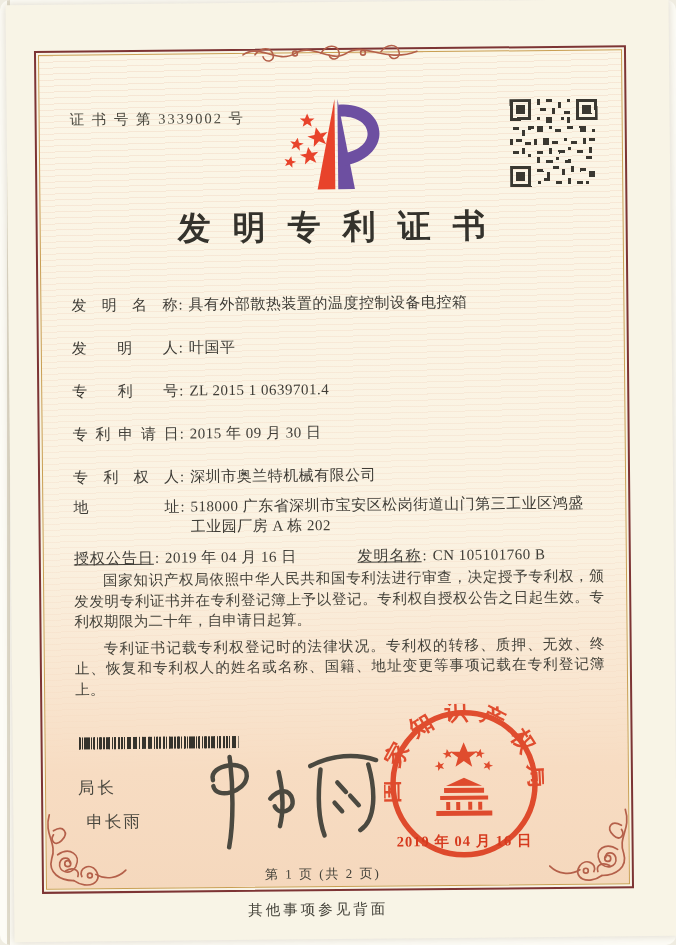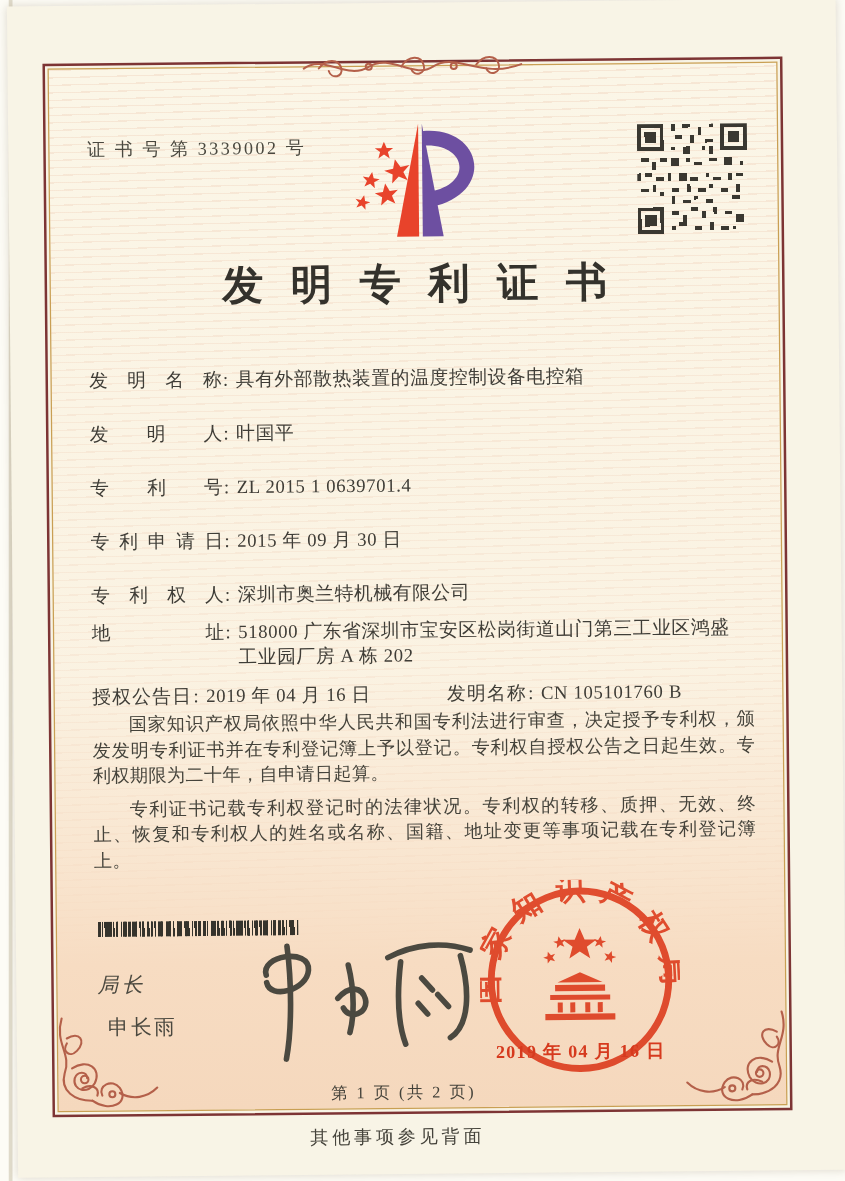--- a/index.html
+++ b/index.html
@@ -1,21 +1,21 @@
 <!DOCTYPE html>
 <html><head>
 <meta charset="utf-8">
 <style>
   html,body{margin:0;padding:0;}
   body{
     width:676px;height:945px;overflow:hidden;
     background:#efece1;
     font-family:"Liberation Serif","DejaVu Serif",serif;
   }
-  .photo{position:relative;width:676px;height:945px;background:#fdfcf6;overflow:hidden;}
+  .photo{position:relative;width:676px;height:945px;background:#fdfcf6;overflow:hidden;border-radius:10px;}
   .photo::before{
     content:"";position:absolute;left:7px;top:0;bottom:0;width:3px;
     background:#cfc6b0;opacity:.6;
   }
   .paper{
     position:absolute;left:10px;top:2px;right:3px;bottom:6px;
     background:#f8f4e6;
     transform:rotate(-0.55deg);
     box-shadow:0 0 8px rgba(120,100,70,.25);
   }
@@ -56,34 +56,34 @@
     text-align:justify;text-align-last:justify;
     vertical-align:top;
   }
   .fcolon{display:inline-block;margin:0 6px 0 1px;}
   .fvalue{letter-spacing:.5px;}
   .frow-addr{margin-bottom:11px;white-space:normal;}
   .frow-addr .fvalue{display:inline-block;width:402px;vertical-align:top;}
   .frow-last{margin-bottom:10px;}
   .grant-row{white-space:nowrap;margin-bottom:0;}
   .grant-pair1{display:inline-block;width:280px;}
-  .glabel{letter-spacing:1px;}
+  .glabel{letter-spacing:1px;text-decoration:underline;}
   .paras{
     position:absolute;left:30px;top:515px;width:530px;
     font-size:14.5px;line-height:20.5px;text-align:justify;color:#45433b;
   }
   .paras p{margin:0 0 6px 0;text-indent:2em;letter-spacing:.3px;}
   .barcode{
     position:absolute;left:33px;top:682px;width:160px;height:12px;
     background:
       repeating-linear-gradient(90deg,#35332c 0 1px,transparent 1px 3px),
       repeating-linear-gradient(90deg,#35332c 0 2px,transparent 2px 7px),
       repeating-linear-gradient(90deg,#35332c 0 1px,transparent 1px 5px);
   }
-  .sign-title{position:absolute;left:32px;top:722px;font-size:16.5px;letter-spacing:3px;color:#4a483f;font-style:italic;}
+  .sign-title{position:absolute;left:32px;top:722px;font-size:16.5px;letter-spacing:3px;color:#4a483f;}
   .sign-name{position:absolute;left:40px;top:756px;font-size:16.5px;letter-spacing:2px;color:#4a483f;}
   .signature{position:absolute;left:142px;top:688px;}
   .seal{position:absolute;left:338px;top:652px;mix-blend-mode:multiply;opacity:.93;}
   .seal-date{
     position:absolute;left:338px;top:780px;width:160px;text-align:center;
     font-size:14.5px;color:#d63a1e;letter-spacing:1px;font-weight:600;
   }
   .page-num{position:absolute;left:0;right:30px;top:812px;text-align:center;font-size:13px;color:#44423a;letter-spacing:2px;}
   .back-note{
     position:absolute;left:28px;width:592px;top:898px;text-align:center;

